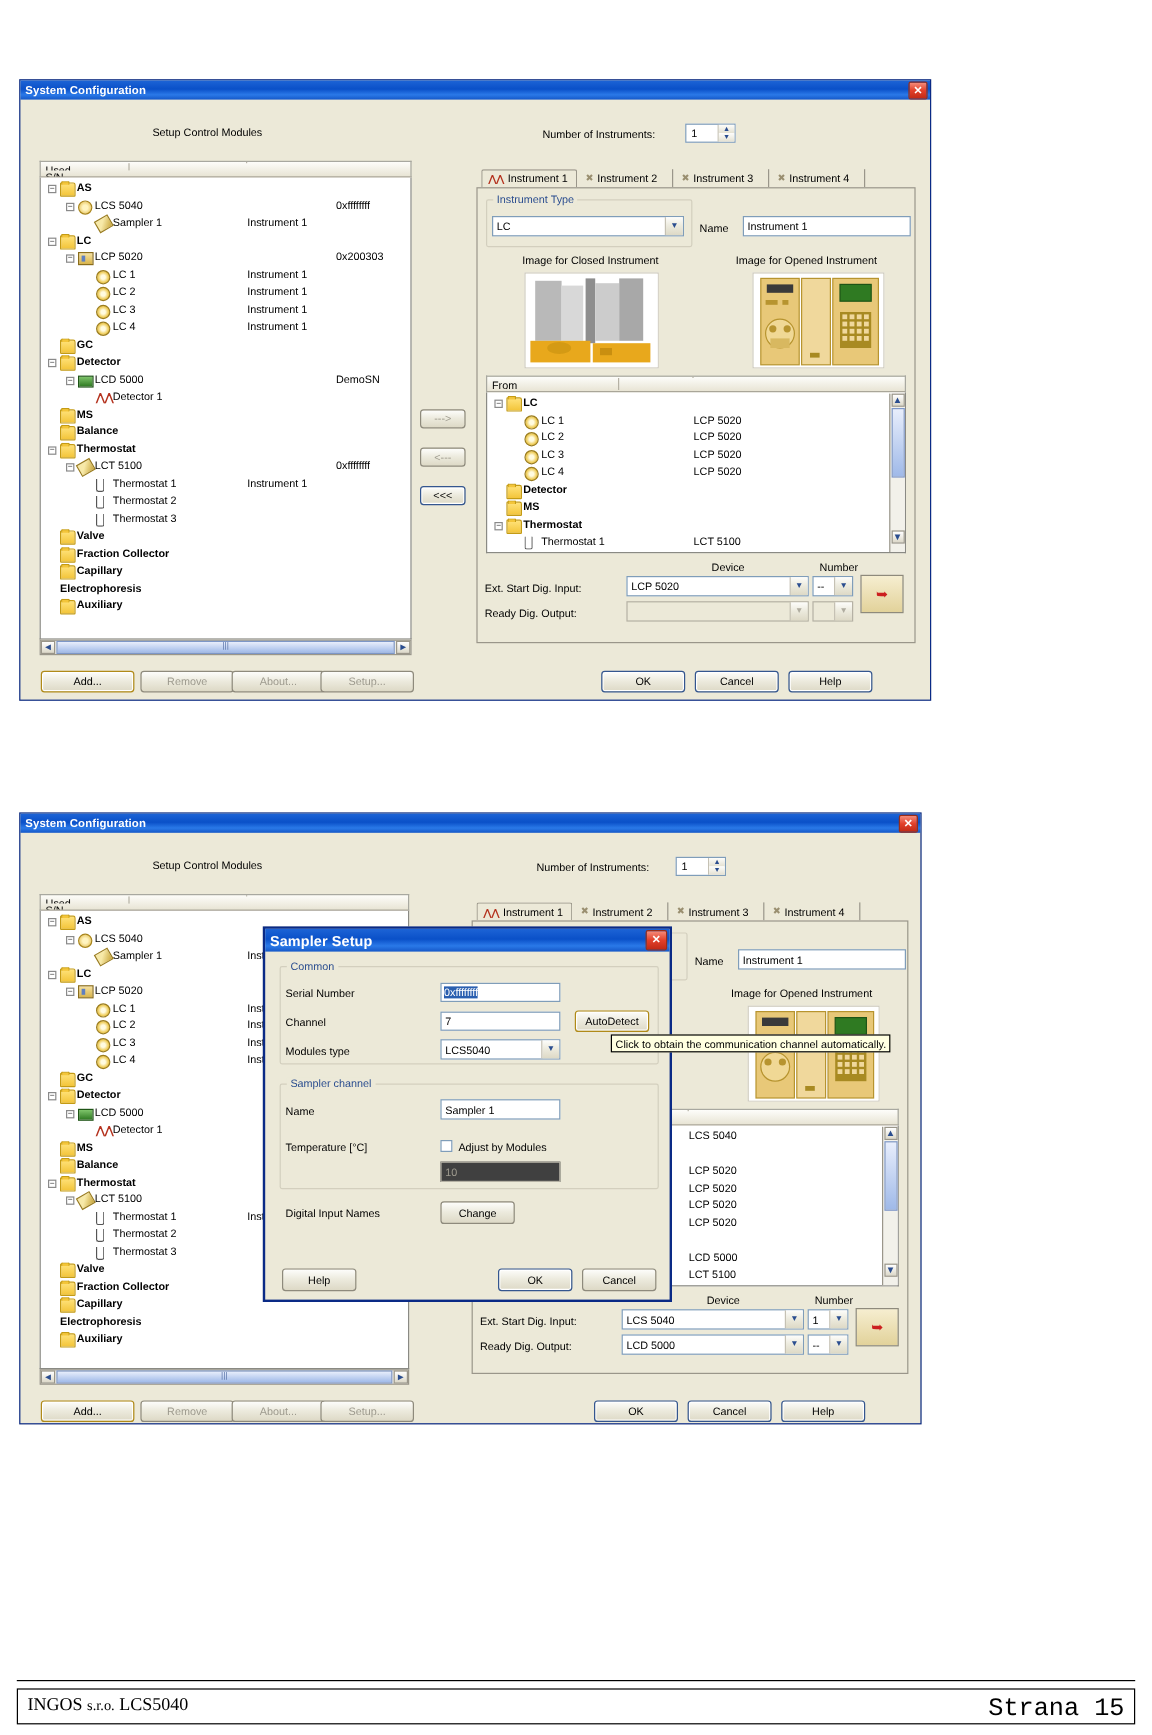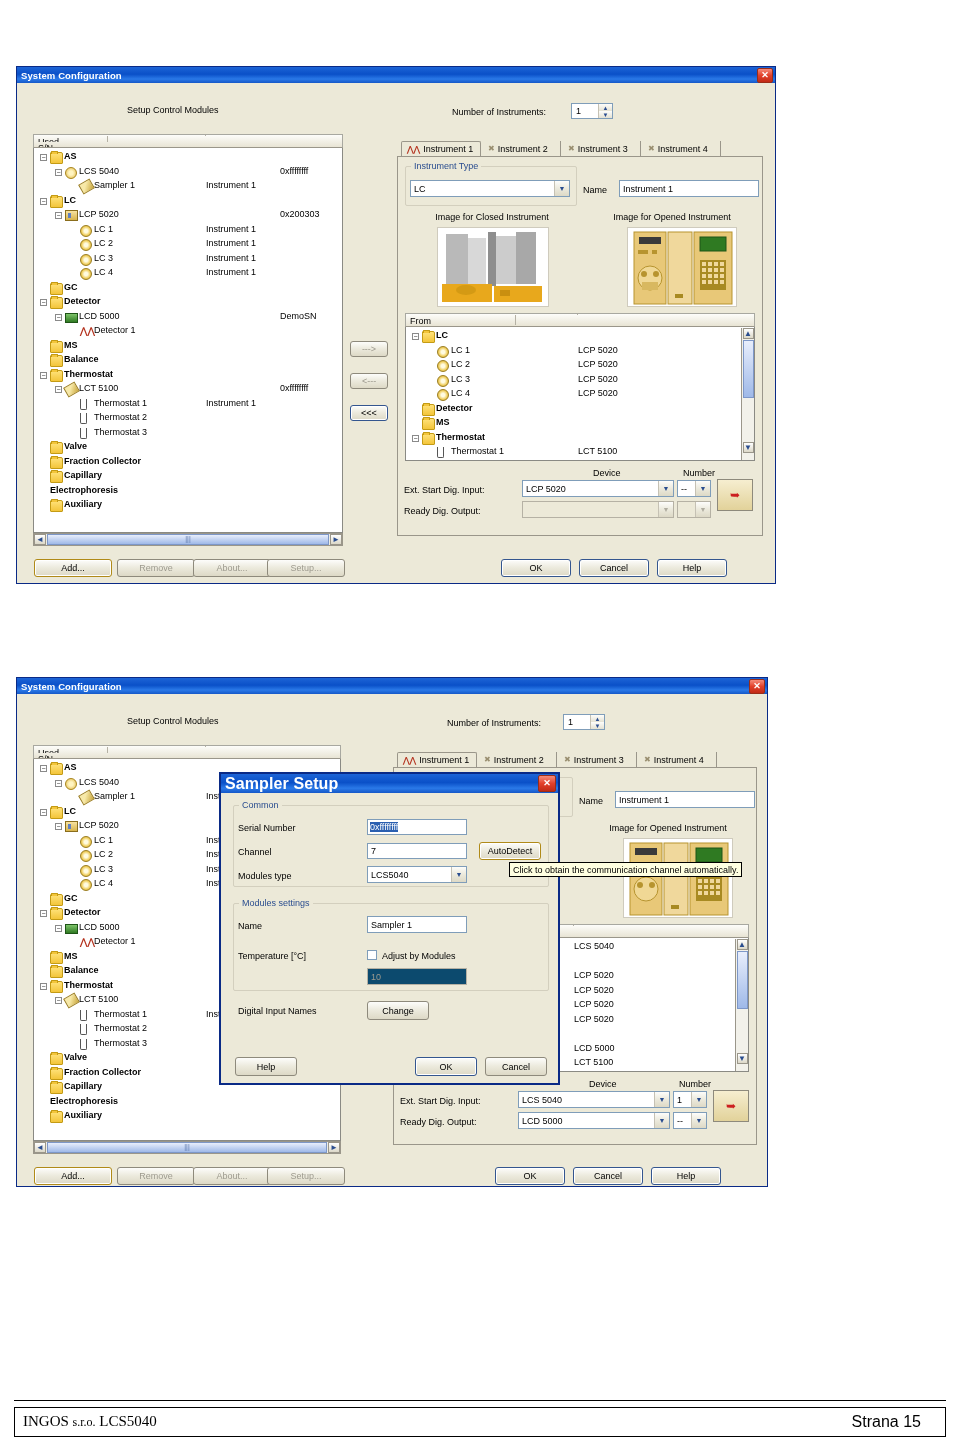--- a/index.html
+++ b/index.html
@@ -162,21 +162,21 @@
   .btn.focus{border:1px solid #b08a18;box-shadow:inset 0 0 0 1px #fff;}
   .btn.dis{color:#9d9a8e;}
 
   
   .inp{
     position:absolute;background:#fff;border:1px solid #7f9db9;
     box-sizing:border-box;font-size:9px;padding:1px 0 0 3px;
     color:#000;overflow:hidden;white-space:nowrap;
     font-family:"Liberation Sans", sans-serif;
   }
-  .inp.dis{background:#0c4a6e;color:#9d9a8e;border:1px solid #b5b1a4;}
+  .inp.dis{background:#404040;color:#9d9a8e;border:1px solid #b5b1a4;}
   .sel{background:#2a5fb0;color:#fff;}
 
   
   .combo{
     position:absolute;background:#fff;border:1px solid #7f9db9;
     box-sizing:border-box;font-size:9px;
     display:flex;align-items:center;
     font-family:"Liberation Sans", sans-serif;
   }
   .combo .val{flex:1;padding-left:3px;overflow:hidden;white-space:nowrap;}
@@ -238,21 +238,21 @@
   }
 
   
   .footline{position:absolute;left:14px;top:1400px;width:932px;border-top:1px solid #000;}
   .footbox{
     position:absolute;left:14px;top:1407px;width:932px;height:30px;
     border:1px solid #000;box-sizing:border-box;
   }
   .footl{position:absolute;left:8px;top:5px;font-family:"Liberation Serif", serif;font-size:15px;}
   .footl .sm{font-size:12px;}
-  .footr{position:absolute;right:24px;top:5px;font-family:Liberation Sans, sans-serif;font-size:16px;}
+  .footr{position:absolute;right:8px;top:5px;font-family:Liberation Mono, monospace;font-size:21px;}
 
   
   .arrowbtn{
     position:absolute;
     background:linear-gradient(180deg,#f6eed0 0%,#e2d29a 100%);
     border:1px solid #8e8a7c;box-sizing:border-box;
     display:flex;align-items:center;justify-content:center;
   }
   .arrowbtn .glyph{color:#cc2020;font-size:12px;line-height:1;}
 
@@ -898,21 +898,21 @@
       <div class="btn dis" style="left:250px;top:473px;width:78px;height:18px;">Setup...</div>
 
       <div class="btn def" style="left:478px;top:473px;width:70px;height:18px;">OK</div>
       <div class="btn def" style="left:556px;top:473px;width:70px;height:18px;">Cancel</div>
       <div class="btn def" style="left:634px;top:473px;width:70px;height:18px;">Help</div>
     </div>
   </div>
 
   <div class="dlg" style="left:219px;top:772px;width:341px;height:313px;border:2px solid #0a2a86;z-index:50;">
     <div class="titlebar" style="height:19px;">
-      <span class="tt" style="font-size:16px;">Sampler Setup</span>
+      <span class="tt" style="font-size:12px;">Sampler Setup</span>
       <span class="closebtn" style="width:16px;height:15px;">✕</span>
     </div>
     <div class="dlgbody">
 
       <div class="group" style="left:12px;top:12px;width:316px;height:82px;"></div>
       <div class="grouplbl" style="left:18px;top:7px;">Common</div>
 
       <div class="cap" style="left:17px;top:30px;">Serial Number</div>
       <div class="inp" style="left:146px;top:26px;width:100px;height:16px;padding:2px 0 0 2px;"><span class="sel">0xffffffff</span></div>
 
@@ -920,21 +920,21 @@
       <div class="inp" style="left:146px;top:50px;width:100px;height:16px;padding-top:2px;">7</div>
       <div class="btn focus" style="left:258px;top:49px;width:62px;height:18px;">AutoDetect</div>
 
       <div class="cap" style="left:17px;top:78px;">Modules type</div>
       <div class="combo" style="left:146px;top:73px;width:100px;height:17px;">
         <span class="val">LCS5040</span>
         <span class="arrow">▼</span>
       </div>
 
       <div class="group" style="left:12px;top:110px;width:316px;height:88px;"></div>
-      <div class="grouplbl" style="left:18px;top:105px;">Modules settings</div>
+      <div class="grouplbl" style="left:18px;top:105px;">Sampler channel</div>
 
       <div class="cap" style="left:17px;top:128px;">Name</div>
       <div class="inp" style="left:146px;top:123px;width:100px;height:17px;padding-top:3px;">Sampler 1</div>
 
       <div class="cap" style="left:17px;top:158px;">Temperature [°C]</div>
       <div class="chk" style="left:146px;top:157px;"></div>
       <div class="cap" style="left:161px;top:158px;">Adjust by Modules</div>
       <div class="inp dis" style="left:146px;top:175px;width:100px;height:17px;padding-top:3px;">10</div>
 
       <div class="cap" style="left:17px;top:213px;">Digital Input Names</div>

